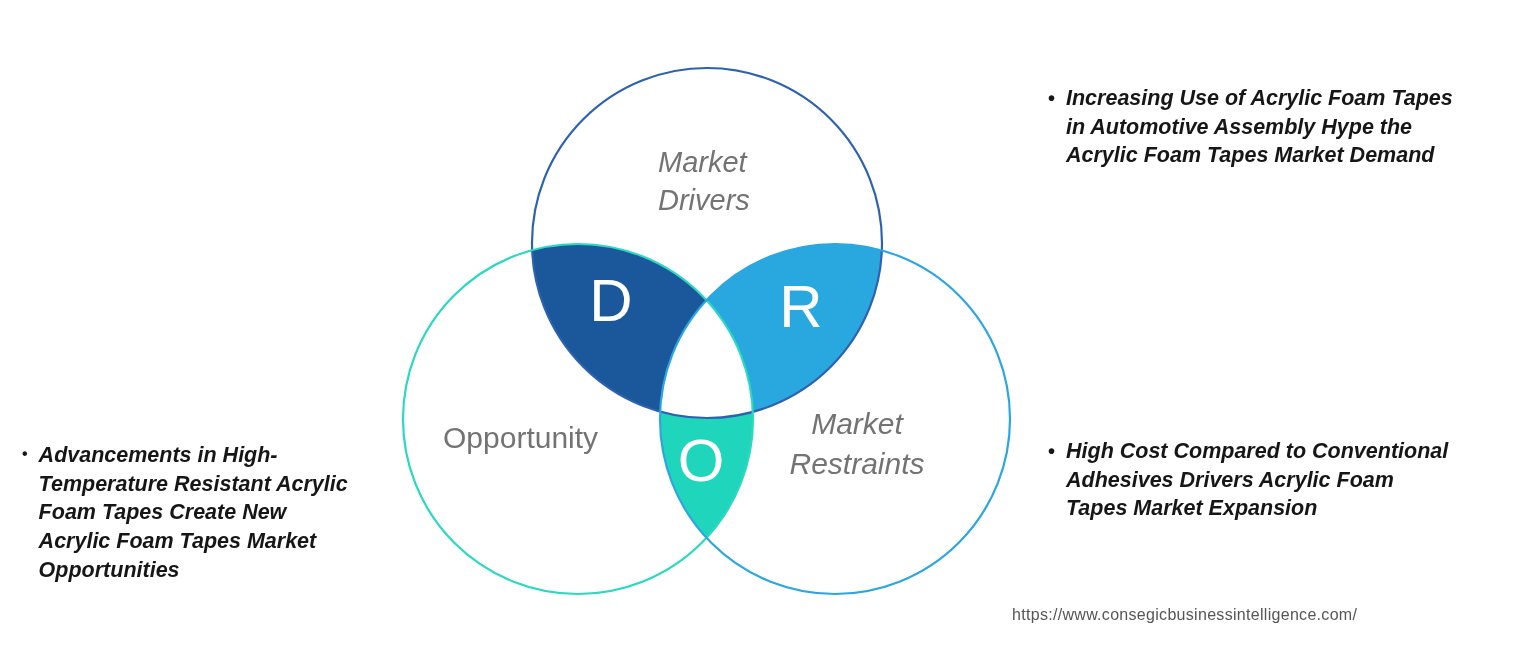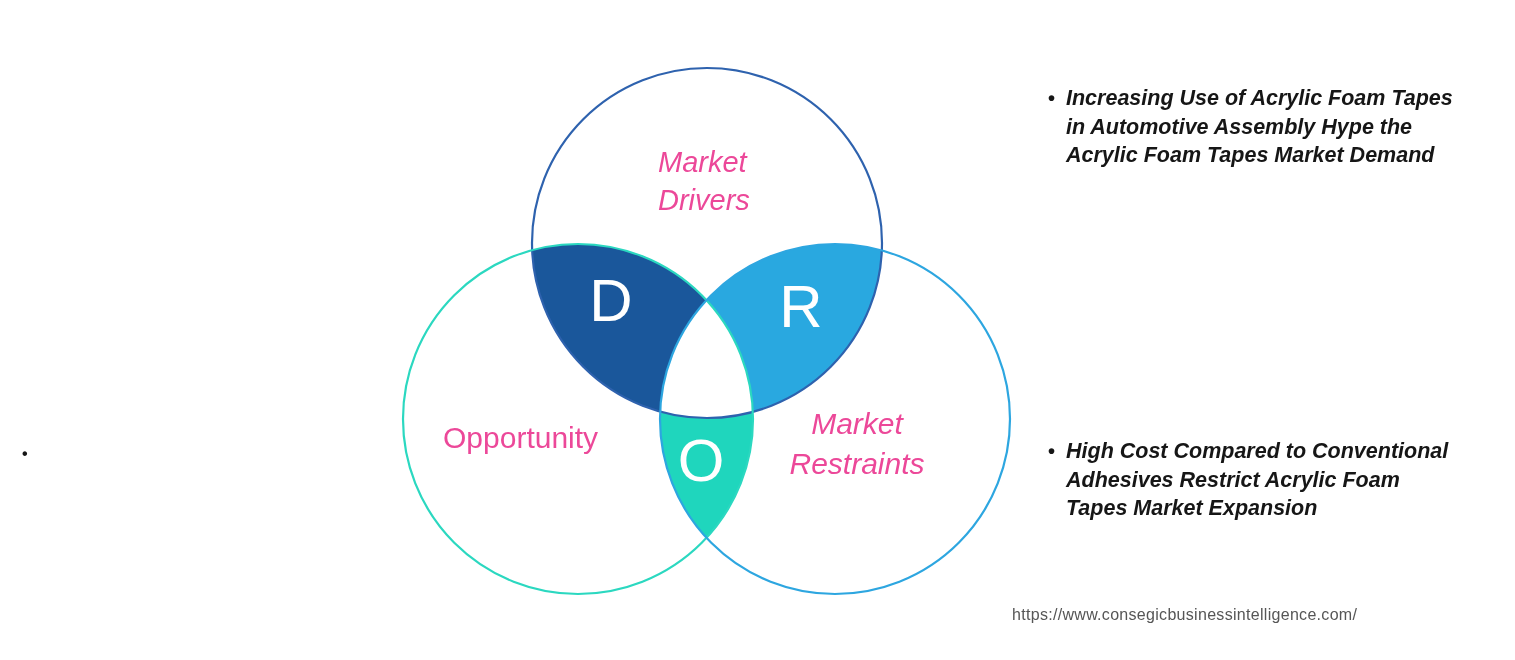--- a/index.html
+++ b/index.html
@@ -21,21 +21,21 @@
     top: 0;
     width: 1515px;
     height: 660px;
   }
   .pre {
     white-space: pre-line;
     font-style: italic;
   }
   .circle-label {
     position: absolute;
-    color: #ec4899;
+    color: #737373;
     font-size: 29px;
     line-height: 38px;
     font-weight: 400;
   }
   .label-drivers   { left: 658px; top: 143px; text-align: left; }
   .label-opportunity { left: 443px; top: 419px; font-size: 30px; text-align: right; }
   .label-restraints { left: 772px; top: 404px; width: 170px; text-align: center; font-size: 30px; line-height: 40px; }
   .lens-letter {
     position: absolute;
     color: #ffffff;
@@ -121,31 +121,36 @@
   <div class="circle-label label-opportunity">Opportunity</div>
   <div class="circle-label label-restraints pre">Market
 Restraints</div>
 
   <div class="lens-letter letter-d">D</div>
   <div class="lens-letter letter-r">R</div>
   <div class="lens-letter letter-o">O</div>
 
   <div class="bullet-block bullet-left">
     <span class="bullet-marker">•</span>
+    <span class="pre">Advancements in High-
+Temperature Resistant Acrylic
+Foam Tapes Create New
+Acrylic Foam Tapes Market
+Opportunities</span>
   </div>
 
   <div class="bullet-block bullet-right-top">
     <span class="bullet-marker">•</span>
     <span class="pre">Increasing Use of Acrylic Foam Tapes
 in Automotive Assembly Hype the
 Acrylic Foam Tapes Market Demand</span>
   </div>
 
   <div class="bullet-block bullet-right-bottom">
     <span class="bullet-marker">•</span>
     <span class="pre">High Cost Compared to Conventional
-Adhesives Restrict Acrylic Foam
+Adhesives Drivers Acrylic Foam
 Tapes Market Expansion</span>
   </div>
 
   <a class="source-url">https://www.consegicbusinessintelligence.com/</a>
 
 </div>
 
 </body></html>

